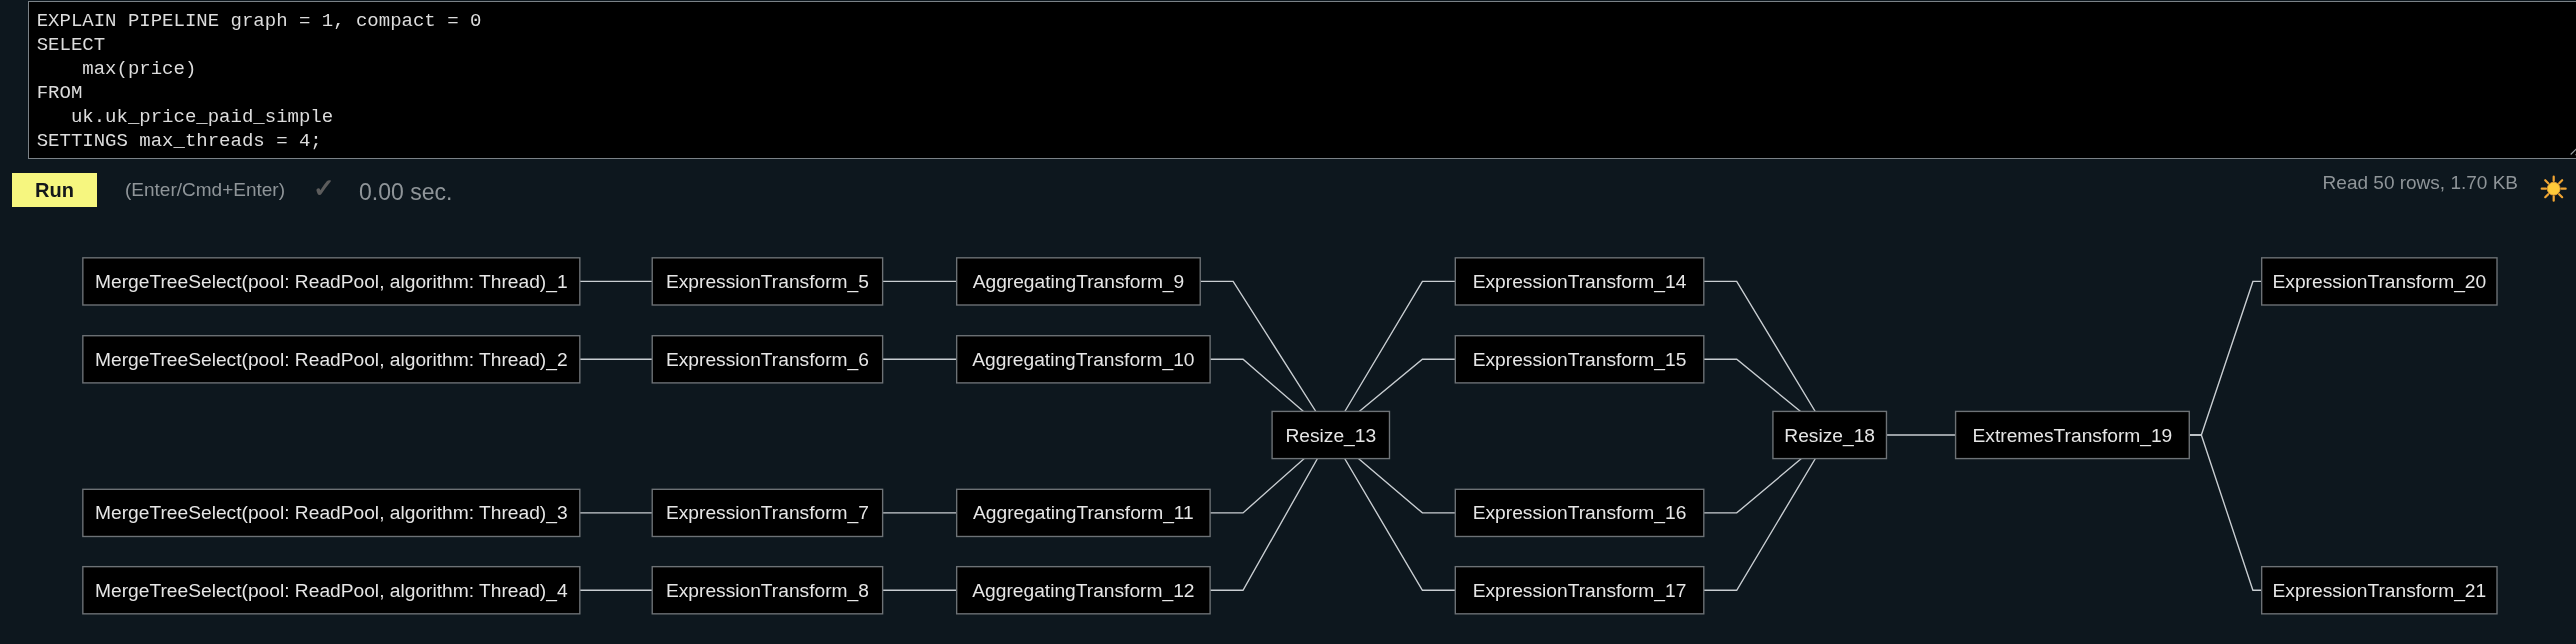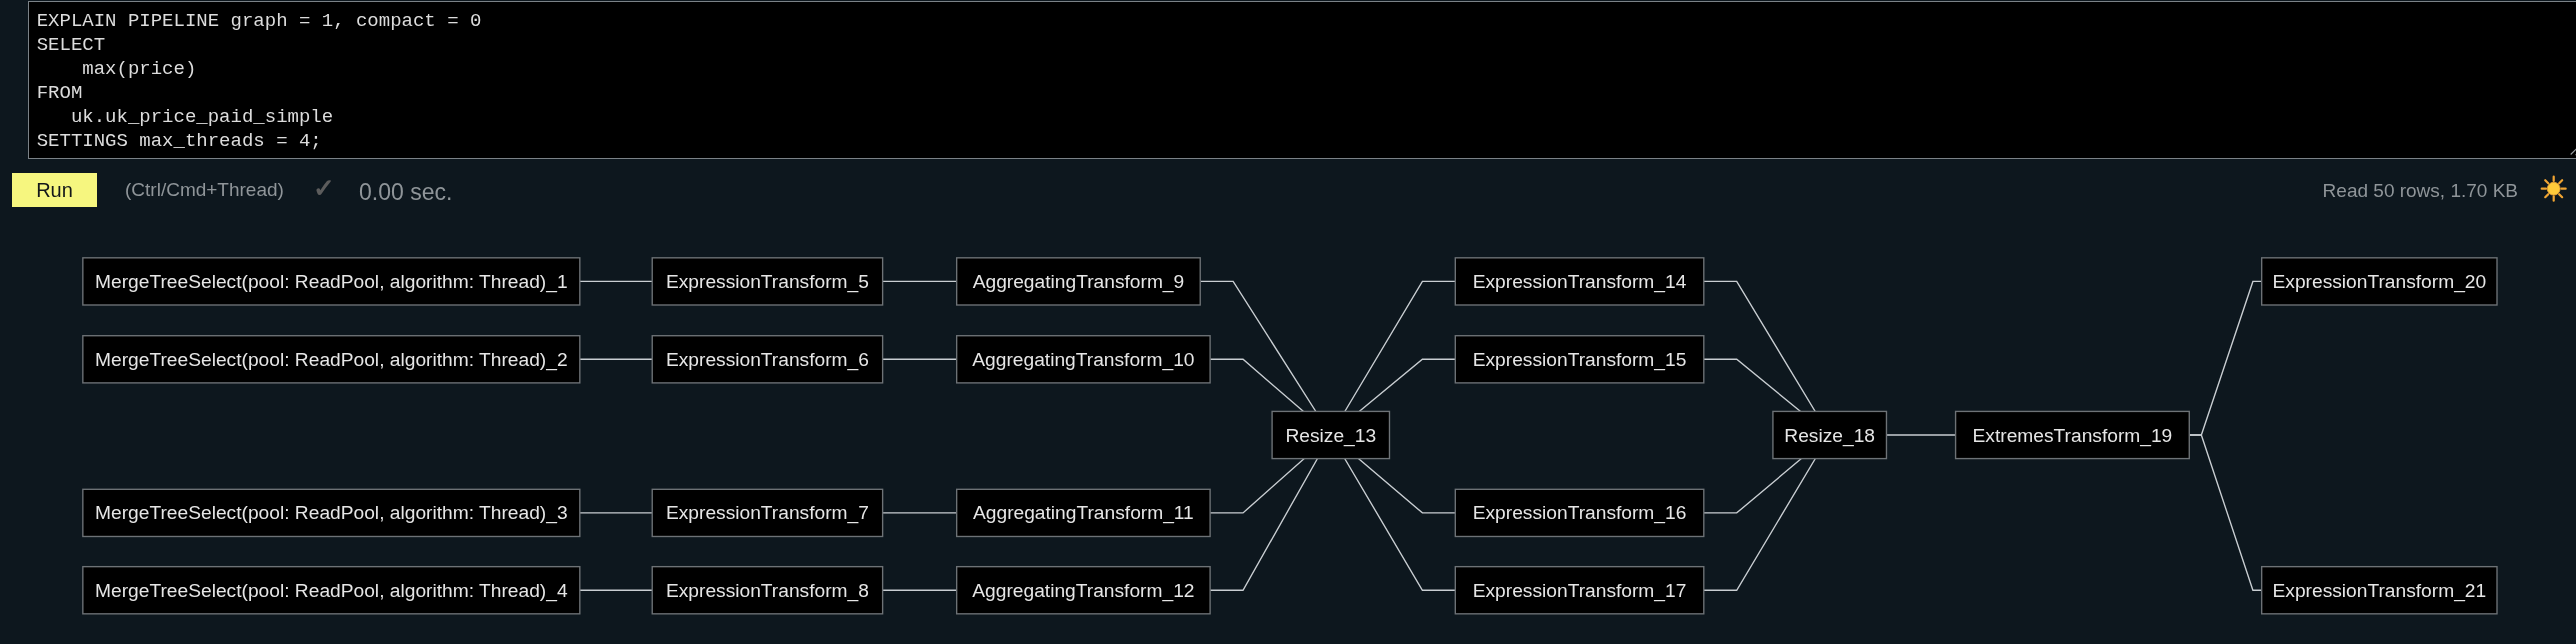--- a/index.html
+++ b/index.html
@@ -36,26 +36,26 @@
     color:var(--code-text);
     padding:6.6px 7.7px;
     white-space:pre;
   }
   .grip{position:absolute;right:1.1px;bottom:1.1px;}
   .toolbar{position:absolute;left:0;top:165px;width:2576px;height:55px;}
   .run-btn{
     position:absolute;left:12px;top:8.2px;width:85px;height:34px;
     background:var(--run-bg);color:var(--run-text);
     border:none;font-family:"Liberation Sans",sans-serif;
-    font-size:20px;font-weight:normal;cursor:pointer;
+    font-size:20px;font-weight:bold;cursor:pointer;
   }
   .hint{position:absolute;left:125px;top:14.3px;font-size:19px;color:var(--muted);}
   .check{position:absolute;left:313px;top:7.7px;font-size:26px;color:var(--check);font-weight:bold;}
   .elapsed{position:absolute;left:359px;top:14.3px;font-size:23px;color:var(--muted);}
-  .stats{position:absolute;right:58px;top:15px;font-size:19px;color:var(--muted);}
+  .stats{position:absolute;right:58px;top:7px;font-size:19px;color:var(--muted);}
   .sun{position:absolute;right:8.8px;top:10px;width:27.4px;height:27.4px;cursor:pointer;}
   #graph-svg{position:absolute;left:0;top:0;width:2576px;height:644px;}
   #graph-svg .edge{fill:none;stroke:var(--edge);stroke-width:2.5;}
   #graph-svg rect{fill:var(--node-fill);stroke:var(--node-border);stroke-width:2.5;}
   #graph-svg text{
     fill:var(--node-text);
     font-family:"Liberation Sans",sans-serif;
     font-size:35px;
     text-anchor:middle;
   }
@@ -183,21 +183,21 @@
    uk.uk_price_paid_simple
 SETTINGS max_threads = 4;</pre>
     <svg class="grip" width="18.7" height="18.7" viewBox="0 0 34 34">
       <line x1="14" y1="30" x2="30" y2="14" stroke="#9aa0a4" stroke-width="2"></line>
       <line x1="23" y1="31" x2="31" y2="23" stroke="#9aa0a4" stroke-width="2"></line>
     </svg>
   </div>
 
   <div class="toolbar">
     <button class="run-btn">Run</button>
-    <span class="hint">(Ctrl/Cmd+Thread)</span>
+    <span class="hint">(Enter/Cmd+Enter)</span>
     <span class="check">✓</span>
     <span class="elapsed">0.00 sec.</span>
     <span class="stats">Read 50 rows, 1.70 KB</span>
     <svg class="sun" viewBox="0 0 32 32">
       <g class="sun-rays" stroke="#f0a432" stroke-width="2.6" stroke-linecap="round">
         <line x1="16" y1="2" x2="16" y2="7"></line>
         <line x1="16" y1="25" x2="16" y2="30"></line>
         <line x1="2" y1="16" x2="7" y2="16"></line>
         <line x1="25" y1="16" x2="30" y2="16"></line>
         <line x1="6.1" y1="6.1" x2="9.6" y2="9.6"></line>

